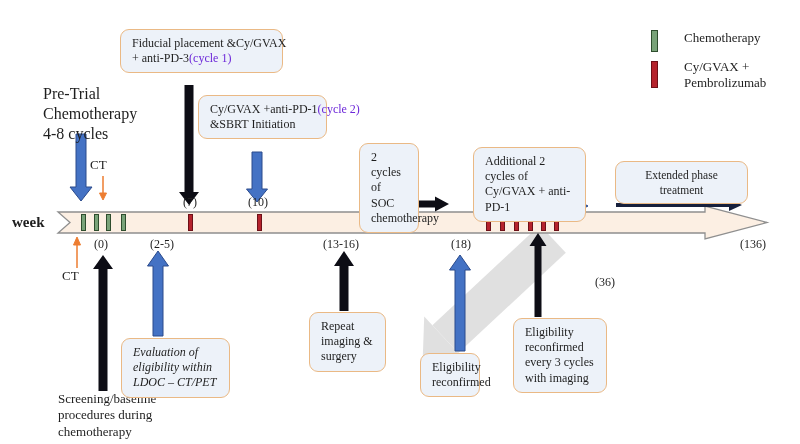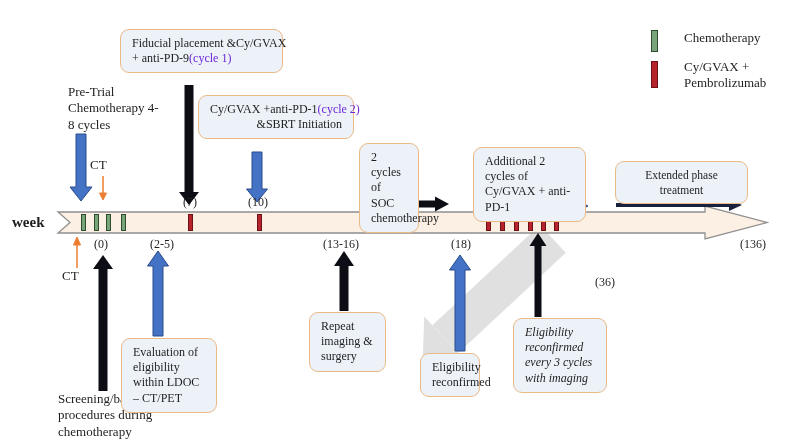--- a/index.html
+++ b/index.html
@@ -10,33 +10,33 @@
   #shapes{position:absolute;left:0;top:0;width:800px;height:444px;z-index:1;}
   .txt{position:absolute;z-index:3;line-height:1.25;}
   .note{
     position:absolute;z-index:3;background:#edf2f9;border:1.4px solid #eab985;
     border-radius:9px;padding:6px 11px;font-size:12px;line-height:1.27;color:#1e1e1e;
     box-sizing:border-box;
   }
   .note .ln{white-space:nowrap;}
   .cyc{color:#6d28d9;}
   #week-label{left:12px;top:213px;font-size:15px;font-weight:bold;}
-  #pretrial-text{left:68px;top:84px;width:92px;font-size:13px;font-family:Liberation Serif, serif;}
+  #pretrial-text{left:43px;top:84px;width:92px;font-size:16px;font-family:Liberation Serif, serif;}
   #screening-text{left:58px;top:391px;width:122px;font-size:13px;}
   #ct-top{left:90px;top:157px;font-size:13px;}
   #ct-bottom{left:62px;top:268px;font-size:13px;}
   #box-fiducial{left:120px;top:29px;width:163px;}
-  #box-cycle2{left:198px;top:95px;width:156px;text-align:right;}
+  #box-cycle2{left:198px;top:95px;width:129px;}
   #box-soc{left:359px;top:143px;width:60px;}
   #box-additional{left:473px;top:147px;width:113px;}
   #box-extended{left:615px;top:161px;width:133px;text-align:center;font-size:11.5px;padding:6px 20px;}
-  #box-evaluation{left:121px;top:338px;width:96px;}
+  #box-evaluation{left:121px;top:338px;width:109px;font-style:italic;}
   #box-repeat{left:309px;top:312px;width:77px;}
   #box-eligibility1{left:420px;top:353px;width:60px;}
-  #box-eligibility2{left:513px;top:318px;width:94px;font-style:italic;}
+  #box-eligibility2{left:513px;top:318px;width:94px;}
   .tick{position:absolute;top:214px;width:5px;height:17px;z-index:2;border:1px solid #333;box-sizing:border-box;}
   .axis-label{position:absolute;z-index:2;font-size:12px;transform:translateX(-50%);white-space:nowrap;}
   .legend-row{position:absolute;z-index:3;display:flex;gap:26px;}
   #legend-chemo{left:651px;top:30px;}
   #legend-drug{left:651px;top:59px;}
   .swatch{width:7px;border:1px solid #333;box-sizing:border-box;flex:0 0 auto;}
   #legend-chemo .swatch{height:22px;}
   #legend-drug .swatch{height:27px;margin-top:2px;}
   .legend-text{font-size:13px;line-height:1.2;width:100px;}
 </style>
@@ -116,21 +116,21 @@
     <div class="legend-text">Cy/GVAX + Pembrolizumab</div>
   </div>
 
   <div class="txt" id="pretrial-text">Pre-Trial Chemotherapy 4-8 cycles</div>
   <div class="txt" id="ct-top">CT</div>
   <div class="txt" id="ct-bottom">CT</div>
   <div class="txt" id="screening-text">Screening/baseline procedures during chemotherapy</div>
 
   <div class="note" id="box-fiducial">
     <div class="ln">Fiducial placement &amp;Cy/GVAX</div>
-    <div class="ln"><span>+ anti-PD-9</span><span class="cyc">(cycle 1)</span></div>
+    <div class="ln"><span>+ anti-PD-3</span><span class="cyc">(cycle 1)</span></div>
   </div>
 
   <div class="note" id="box-cycle2">
     <div class="ln"><span>Cy/GVAX +anti-PD-1</span><span class="cyc">(cycle 2)</span></div>
     <div class="ln">&amp;SBRT Initiation</div>
   </div>
 
   <div class="note" id="box-soc">2 cycles of SOC chemotherapy</div>
   <div class="note" id="box-additional">Additional 2 cycles of Cy/GVAX + anti-PD-1</div>
   <div class="note" id="box-extended">Extended phase treatment</div>

